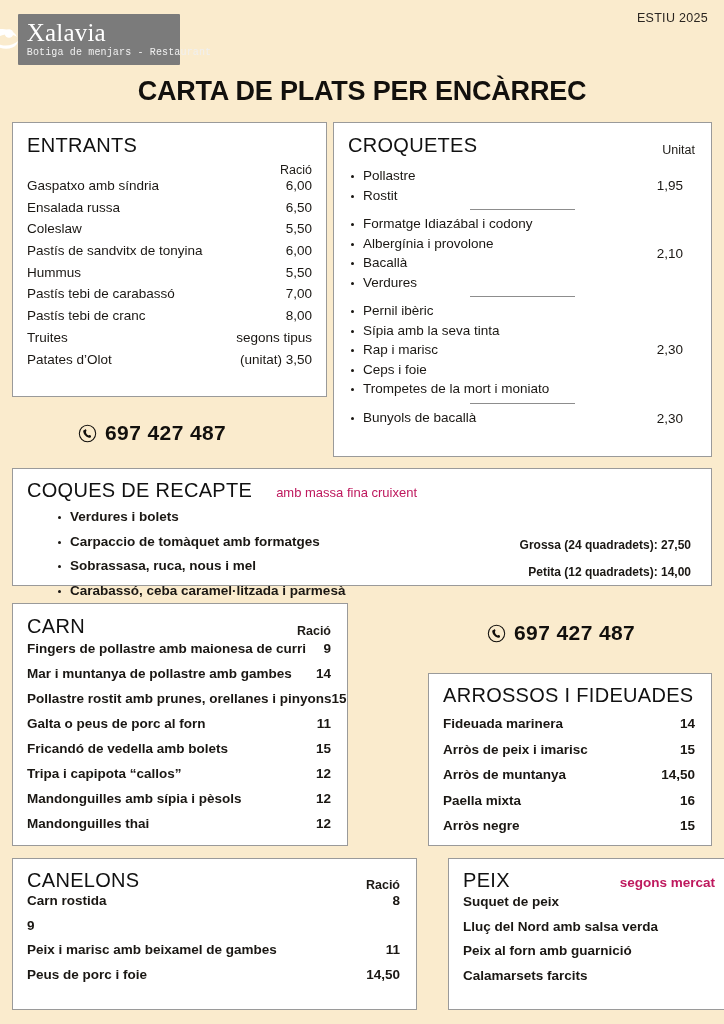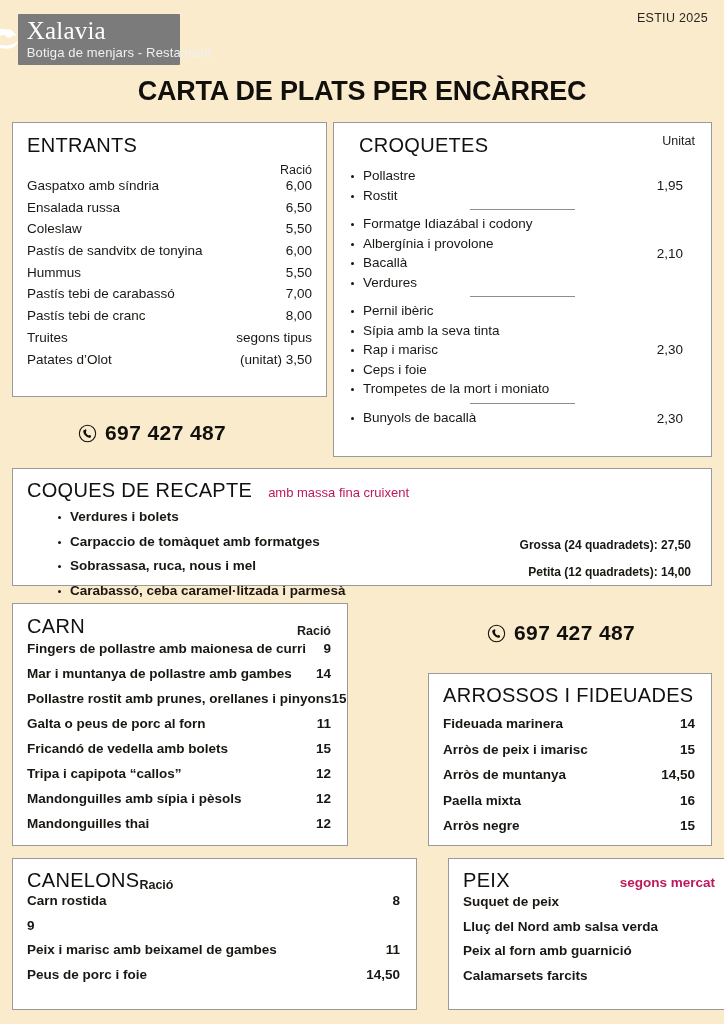--- a/index.html
+++ b/index.html
@@ -52,22 +52,22 @@
     line-height: 1;
   }
   .logo-word {
     font-family: "Liberation Serif", serif;
     font-size: 25px;
     color: #ffffff;
     letter-spacing: 0.2px;
     line-height: 1;
   }
   .logo-sub {
-    font-family: Liberation Sans, sans-serif;
-    font-size: 13px;
+    font-family: Liberation Mono, monospace;
+    font-size: 10px;
     color: #f0f0f0;
     letter-spacing: 0.15px;
     margin-top: 3px;
     white-space: nowrap;
   }
   .season {
     position: absolute;
     right: 16px;
     top: 11px;
     font-size: 12.5px;
@@ -87,23 +87,22 @@
 
   
   .card {
     position: absolute;
     background: #ffffff;
     border: 1px solid #9a9a9a;
     box-sizing: border-box;
   }
   .card-head {
     display: flex;
-    align-items: flex-start;
+    align-items: flex-end;
     justify-content: space-between;
-    margin-left: 11px;
   }
   h2.sec-title {
     font-size: 20px;
     font-weight: normal;
     letter-spacing: 0.3px;
     margin: 0;
     color: #111;
   }
   .sec-note {
     font-size: 13px;
@@ -202,21 +201,21 @@
 
   #carn { left: 12px; top: 603px; width: 336px; height: 243px; padding: 11px 16px 0 14px; }
   #carn .row { font-weight: bold; margin-bottom: 11.5px; }
   #carn .unit-label { font-weight: bold; }
   #carn .head-line { display: flex; justify-content: space-between; align-items: flex-end; margin-bottom: 4px; }
 
   #arrossos { left: 428px; top: 673px; width: 284px; height: 173px; padding: 10px 16px 0 14px; }
   #arrossos .row { font-weight: bold; margin-bottom: 12px; }
 
   #canelons { left: 12px; top: 858px; width: 405px; height: 152px; padding: 10px 16px 0 14px; }
-  #canelons .head-line { display: flex; justify-content: flex-start; align-items: flex-end; margin-bottom: 2px; }
+  #canelons .head-line { display: flex; justify-content: space-between; align-items: flex-end; margin-bottom: 2px; }
   #canelons .row { font-weight: bold; margin-bottom: 11px; }
   #canelons .unit-label { font-weight: bold; }
 
   #peix { left: 448px; top: 858px; width: 284px; height: 152px; padding: 10px 16px 0 14px; }
   #peix .head-line { display: flex; justify-content: space-between; align-items: baseline; margin-bottom: 3px; }
   #peix .sec-note { font-size: 13.5px; }
   #peix .row { font-weight: bold; margin-bottom: 11px; }
 
   #phone-1 { left: 78px;  top: 421px; }
   #phone-2 { left: 487px; top: 621px; }
@@ -344,21 +343,21 @@
   <span class="phone-ico">
     <svg viewBox="0 0 20 20" width="19" height="19" aria-hidden="true">
       <circle cx="10" cy="10" r="8.6" fill="none" stroke="#12100d" stroke-width="1.1"></circle>
       <path d="M7.2 5.4 c1.1 0 1.6 .5 1.7 1.3 .1 .9 -.5 1.1 -.5 1.8 0 1.4 1.1 2.9 2.3 3.4 .6 .3 .9 -.4 1.7 -.3 .8 .1 1.3 .6 1.3 1.5 0 .9 -.8 1.5 -1.8 1.4 -2.9 -.3 -6.1 -3.6 -6.4 -6.6 -.1 -1 .6 -1.6 1.7 -1.5 z" fill="#12100d"></path>
     </svg>
   </span>
   <span>697 427 487</span>
 </div>
 
 <section class="card" id="coques">
-  <div style="display:flex; align-items:baseline; gap:16px;">
+  <div style="display:flex; align-items:baseline; gap:24px;">
     <h2 class="sec-title">COQUES DE RECAPTE</h2>
     <span class="sec-note plain">amb massa fina cruixent</span>
   </div>
   <div class="coq-body">
     <ul class="bl">
       <li>Verdures i bolets</li>
       <li>Carpaccio de tomàquet amb formatges</li>
       <li>Sobrassasa, ruca, nous i mel</li>
       <li>Carabassó, ceba caramel·litzada i parmesà</li>
     </ul>

